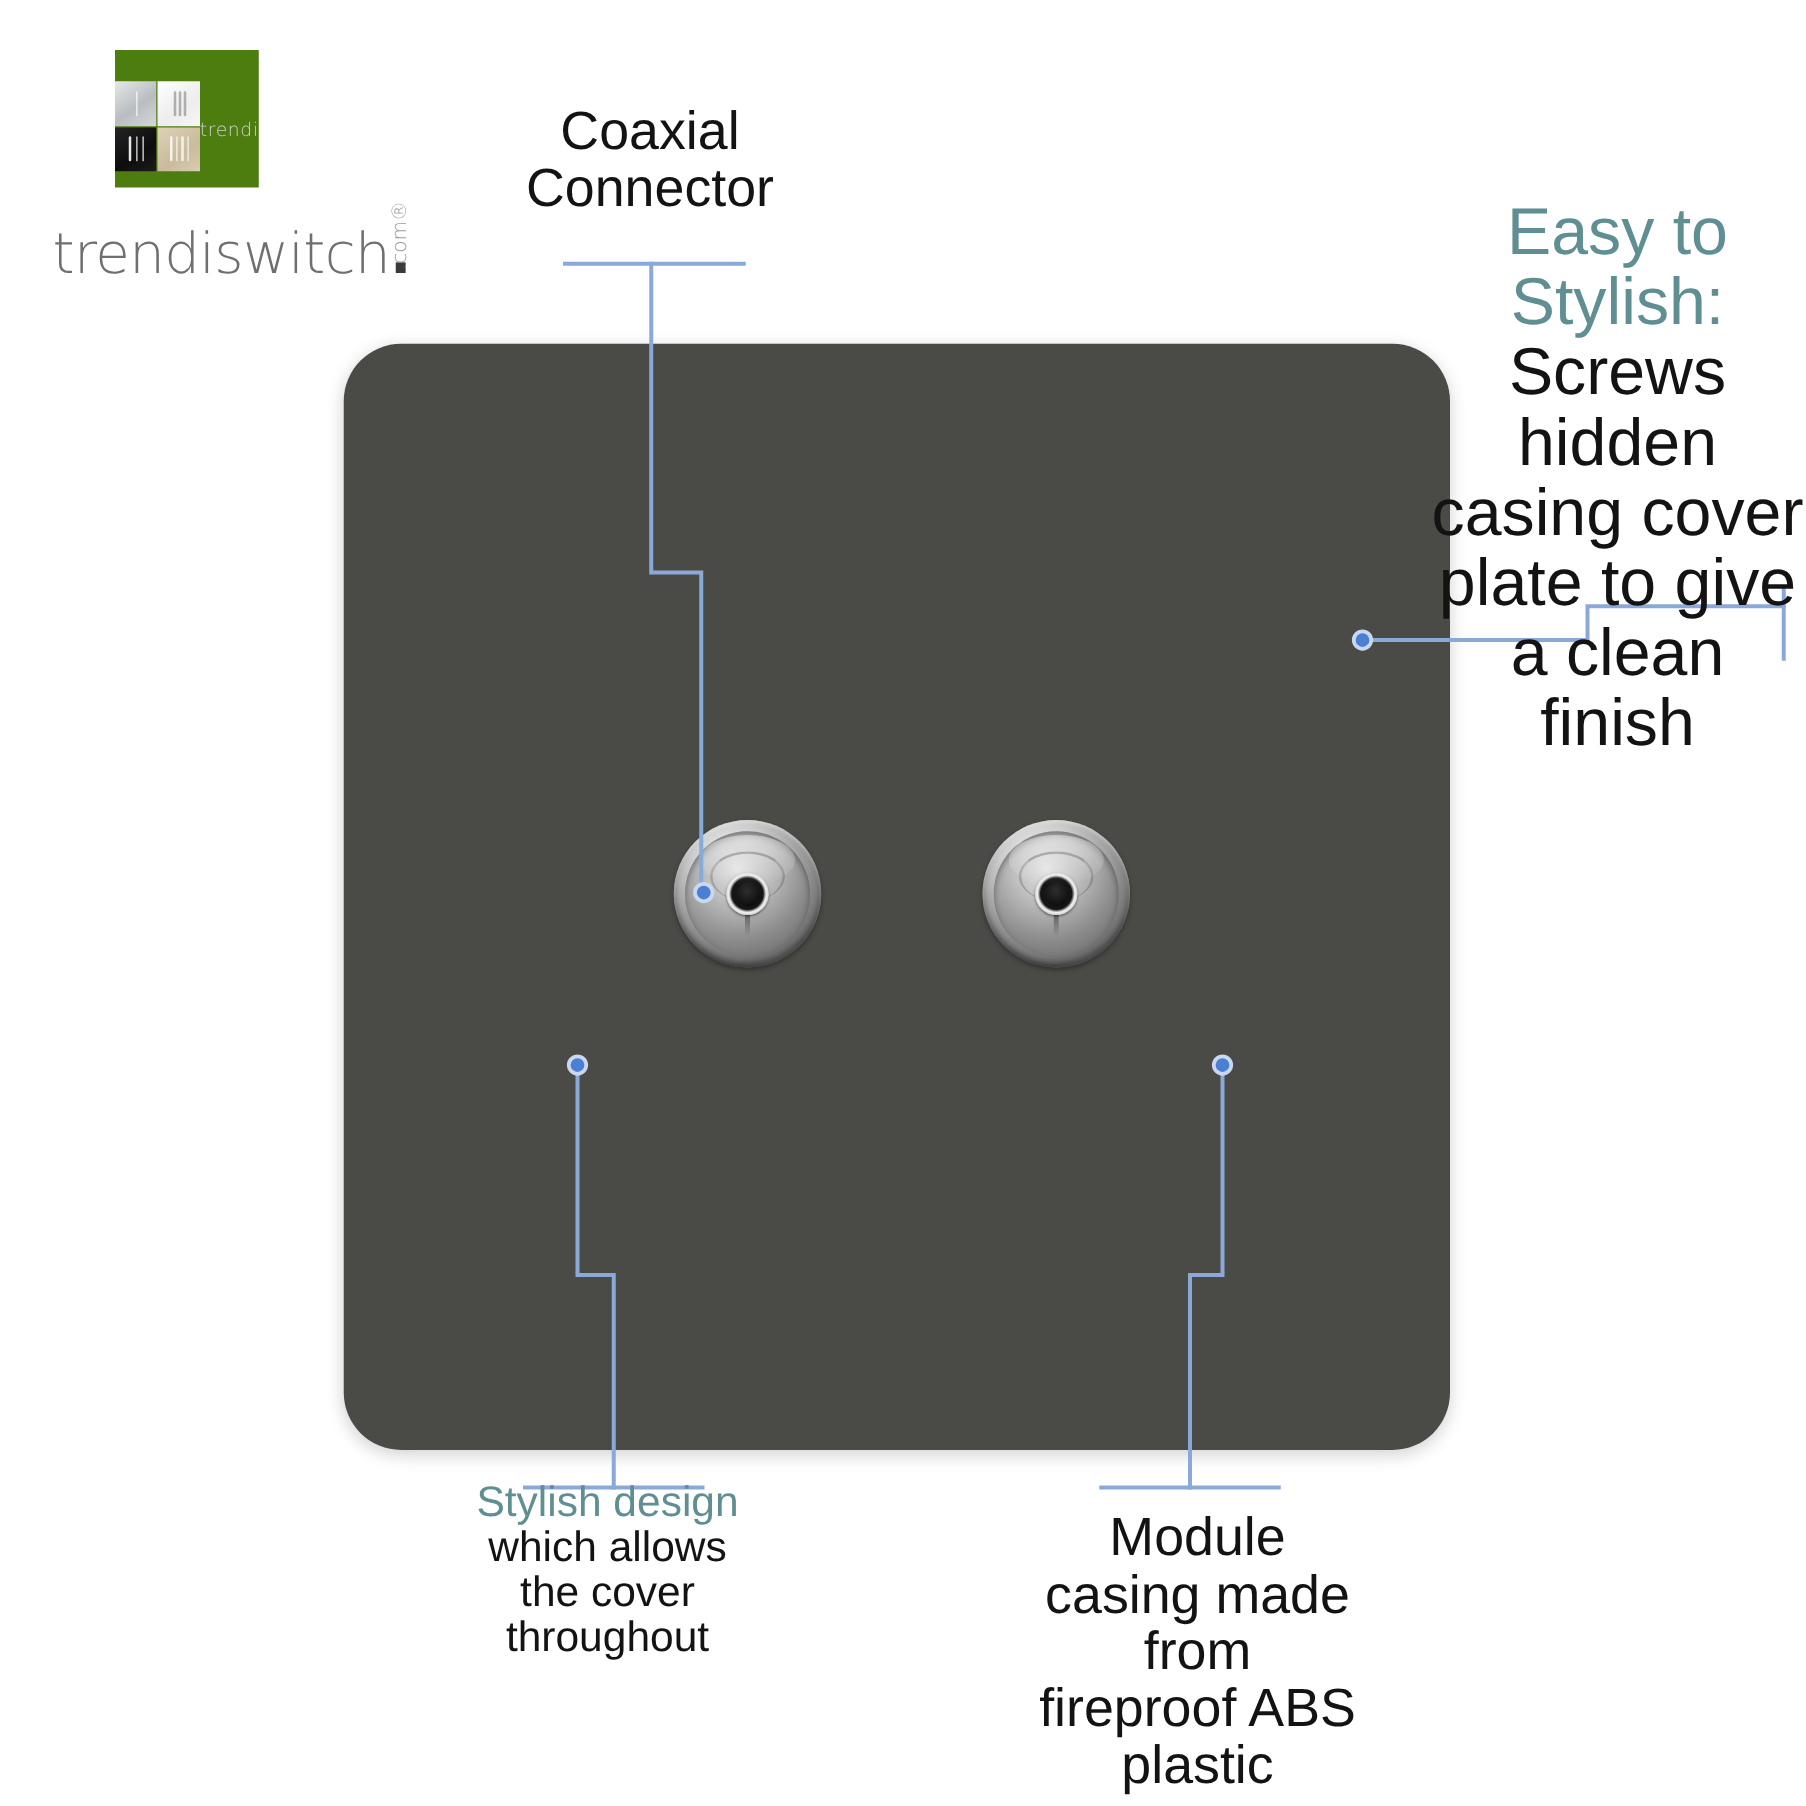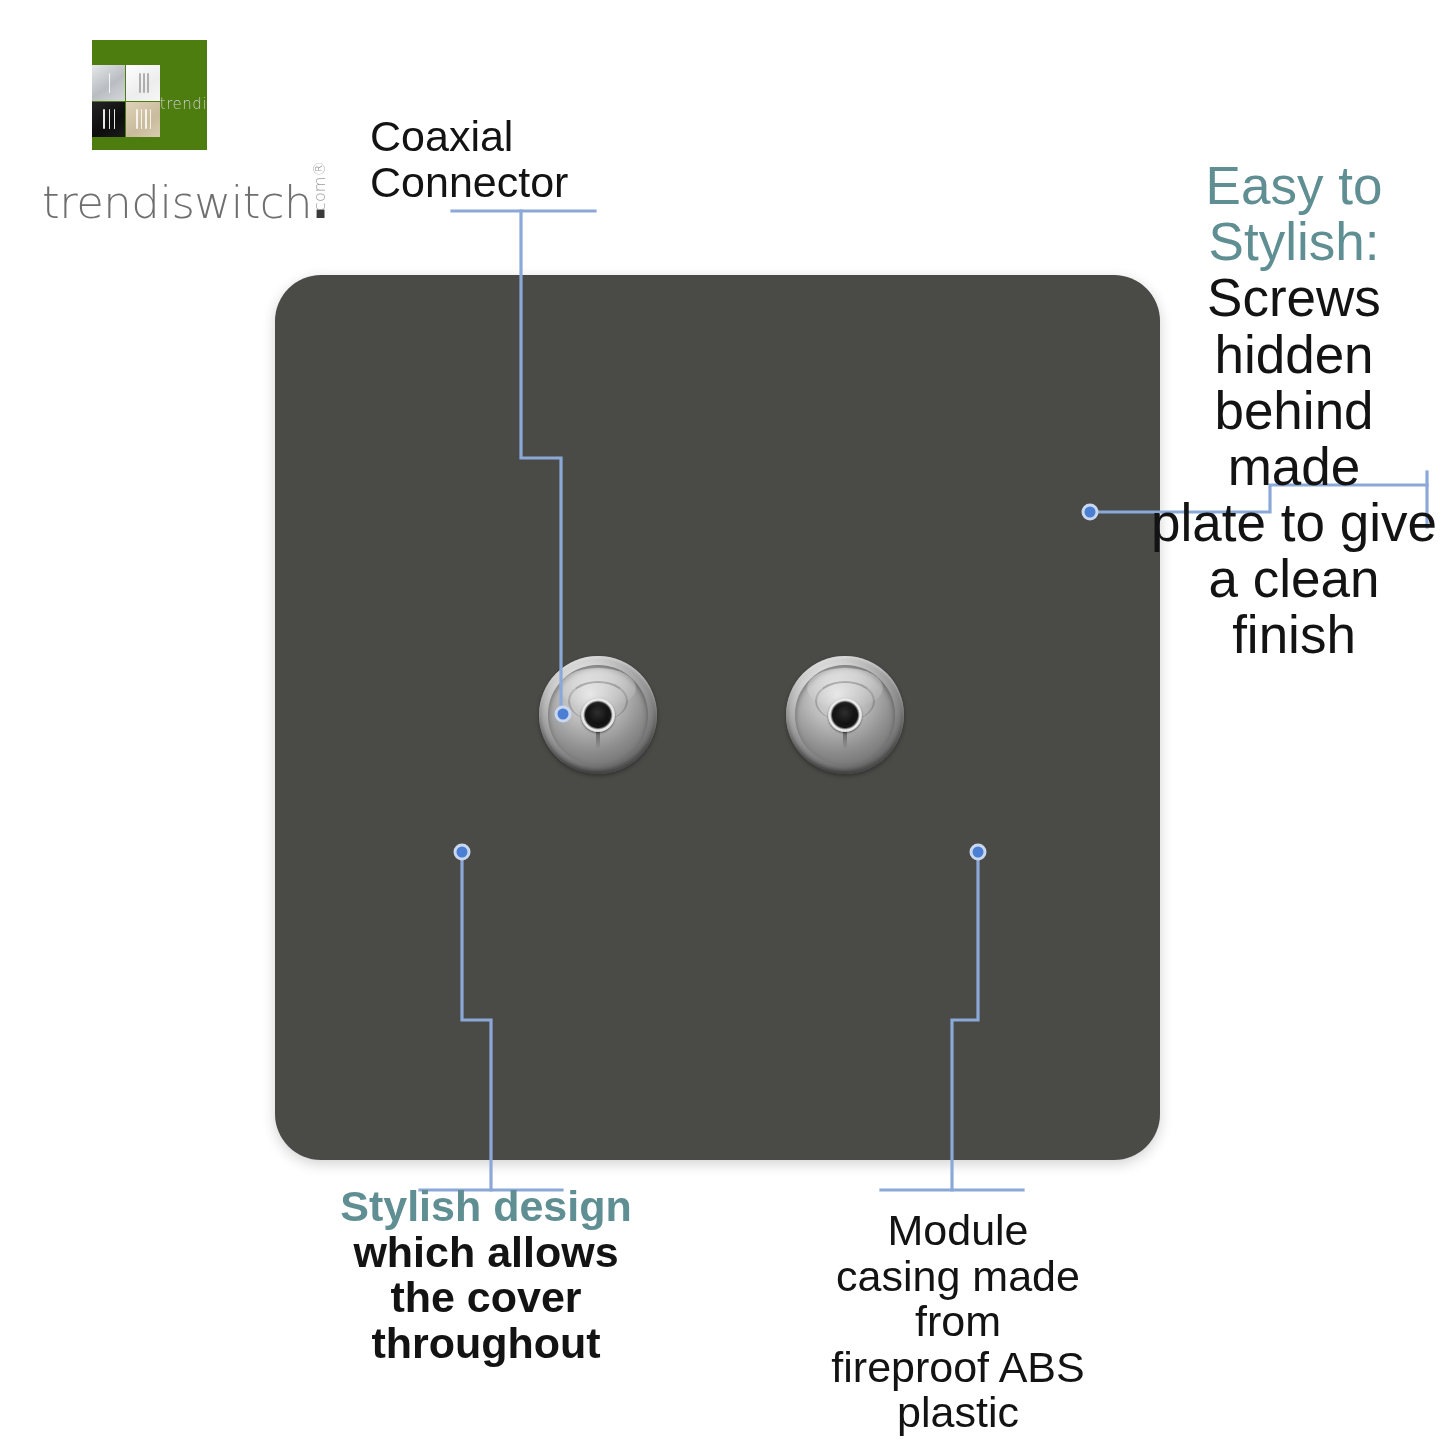--- a/index.html
+++ b/index.html
@@ -113,30 +113,30 @@
   }
 
   
   #leaders { position: absolute; left: 0; top: 0; width: 1445px; height: 1445px; }
 
   
   .callout { position: absolute; color: #131313; line-height: 1.06; }
   .callout .accent { color: #5f8e93; }
 
   #callout-coaxial {
-    left: 370px; top: 114px; width: 300px;
-    font-size: 43px;
+    left: 370px; top: 83px; width: 300px;
+    text-align: center; font-size: 43px;
   }
   #callout-install {
     left: 1144px; top: 158px; width: 300px;
     text-align: center; font-size: 53px;
   }
   #callout-stylish {
     left: 330px; top: 1184px; width: 312px;
-    text-align: center; font-size: 43px; font-weight: bold;
+    text-align: center; font-size: 34px;
   }
   #callout-module {
     left: 808px; top: 1184px; width: 300px;
     text-align: center; font-size: 43px; margin-top: 24px;
   }
 </style>
 </head>
 <body>
 
 <div id="stage">
@@ -223,21 +223,21 @@
   <div class="callout" id="callout-coaxial">
     <div>Coaxial</div>
     <div>Connector</div>
   </div>
 
   <div class="callout" id="callout-install">
     <div class="accent">Easy to</div>
     <div class="accent">Stylish:</div>
     <div>Screws</div>
     <div>hidden</div>
-    <div>behind made</div>
+    <div>casing cover</div>
     <div>plate to give</div>
     <div>a clean finish</div>
   </div>
 
   <div class="callout" id="callout-stylish">
     <div class="accent">Stylish design</div>
     <div>which allows</div>
     <div>the cover</div>
     <div>throughout</div>
   </div>

